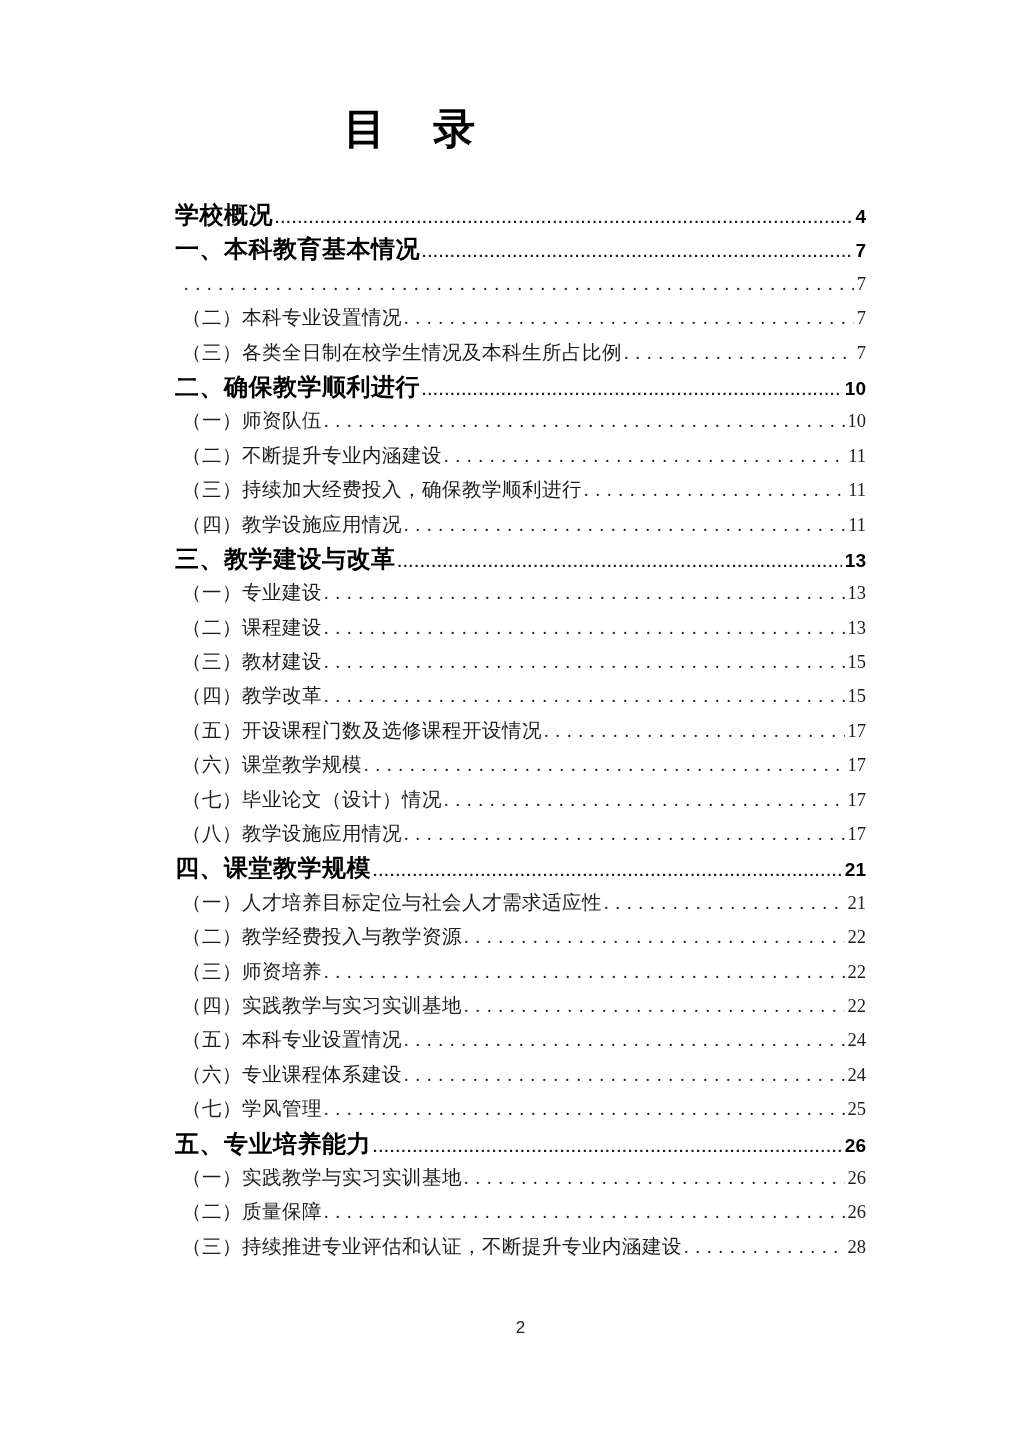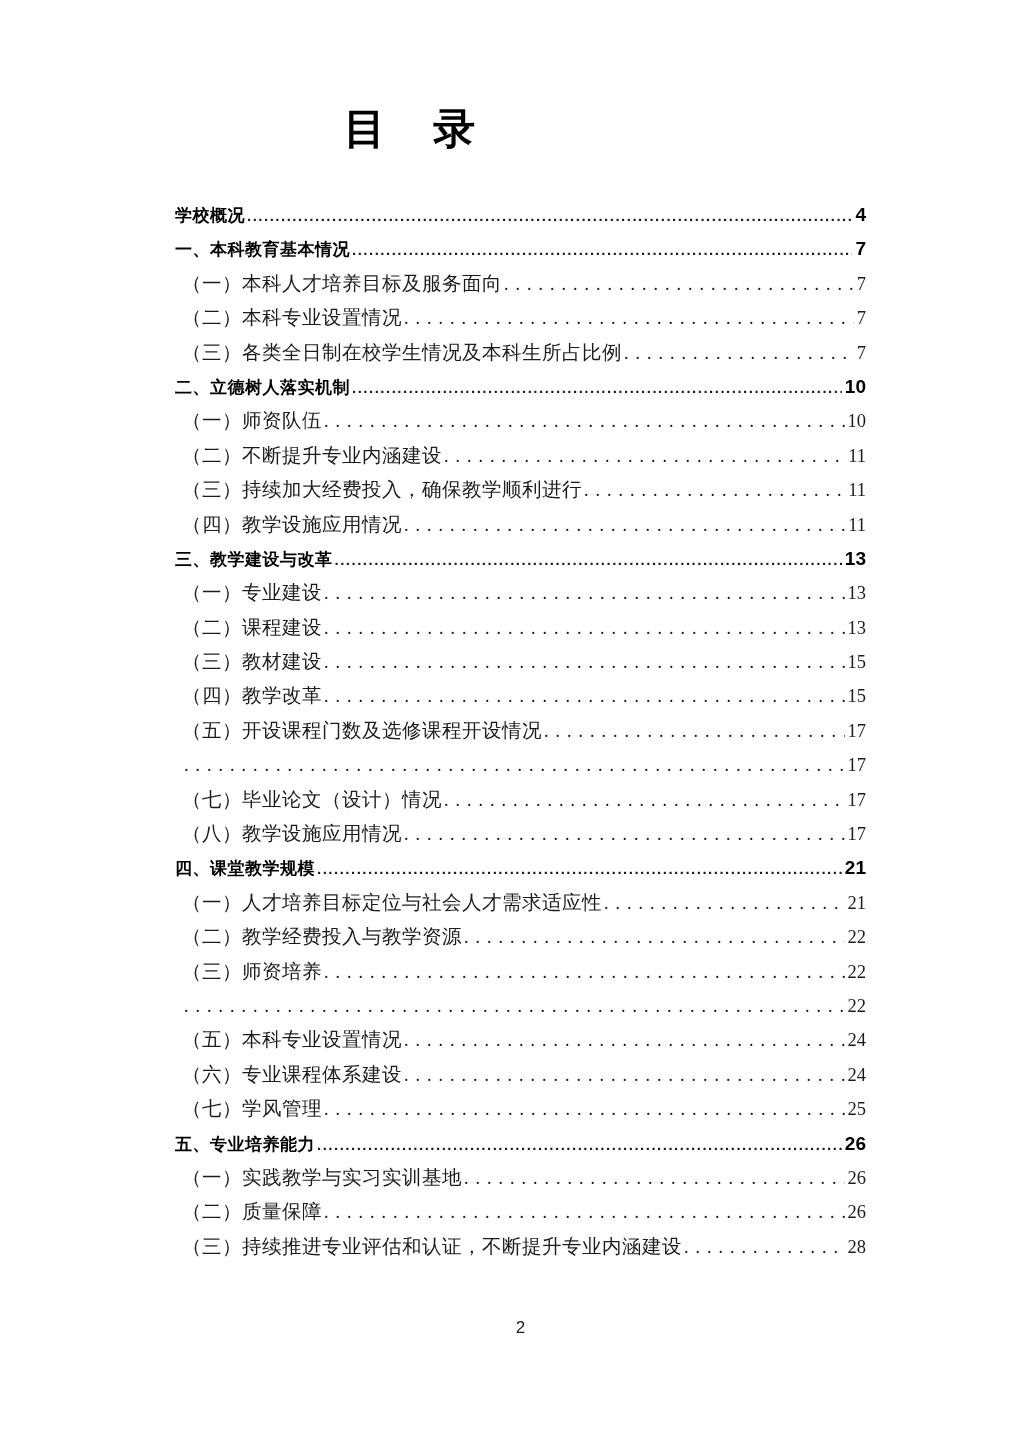--- a/index.html
+++ b/index.html
@@ -36,21 +36,21 @@
     display: flex;
     align-items: baseline;
     height: 34.4px;
     line-height: 34.4px;
   }
   .toc-row.section { padding-left: 7px; }
   .label { white-space: nowrap; }
   .chapter .label {
     font-family: "Liberation Sans", sans-serif;
     font-weight: bold;
-    font-size: 17px;
+    font-size: 24px;
     color: #000000;
     letter-spacing: 0.5px;
   }
   .section .label {
     font-family: "Liberation Serif", serif;
     font-size: 19.5px;
     color: #1c1c1c;
     letter-spacing: 0.5px;
   }
   .leader {
@@ -110,40 +110,39 @@
     <span class="pagenum">4</span>
   </div>
 
   <div class="toc-row chapter">
     <span class="label">一、本科教育基本情况</span>
     <span class="leader"></span>
     <span class="pagenum">7</span>
   </div>
 
   <div class="toc-row section">
-    <span class="label">（一）本科人才培养目标及服务面向</span>
     <span class="leader"></span>
     <span class="pagenum">7</span>
   </div>
 
   <div class="toc-row section">
     <span class="label">（二）本科专业设置情况</span>
     <span class="leader"></span>
     <span class="pagenum">7</span>
   </div>
 
   <div class="toc-row section">
     <span class="label">（三）各类全日制在校学生情况及本科生所占比例</span>
     <span class="leader"></span>
     <span class="pagenum">7</span>
   </div>
 
 
   <div class="toc-row chapter">
-    <span class="label">二、立德树人落实机制</span>
+    <span class="label">二、确保教学顺利进行</span>
     <span class="leader"></span>
     <span class="pagenum">10</span>
   </div>
 
   <div class="toc-row section">
     <span class="label">（一）师资队伍</span>
     <span class="leader"></span>
     <span class="pagenum">10</span>
   </div>
 
@@ -195,20 +194,21 @@
     <span class="pagenum">15</span>
   </div>
 
   <div class="toc-row section">
     <span class="label">（五）开设课程门数及选修课程开设情况</span>
     <span class="leader"></span>
     <span class="pagenum">17</span>
   </div>
 
   <div class="toc-row section">
+    <span class="label">（六）课堂教学规模</span>
     <span class="leader"></span>
     <span class="pagenum">17</span>
   </div>
 
   <div class="toc-row section">
     <span class="label">（七）毕业论文（设计）情况</span>
     <span class="leader"></span>
     <span class="pagenum">17</span>
   </div>
 
@@ -236,20 +236,21 @@
     <span class="pagenum">22</span>
   </div>
 
   <div class="toc-row section">
     <span class="label">（三）师资培养</span>
     <span class="leader"></span>
     <span class="pagenum">22</span>
   </div>
 
   <div class="toc-row section">
+    <span class="label">（四）实践教学与实习实训基地</span>
     <span class="leader"></span>
     <span class="pagenum">22</span>
   </div>
 
   <div class="toc-row section">
     <span class="label">（五）本科专业设置情况</span>
     <span class="leader"></span>
     <span class="pagenum">24</span>
   </div>
 

